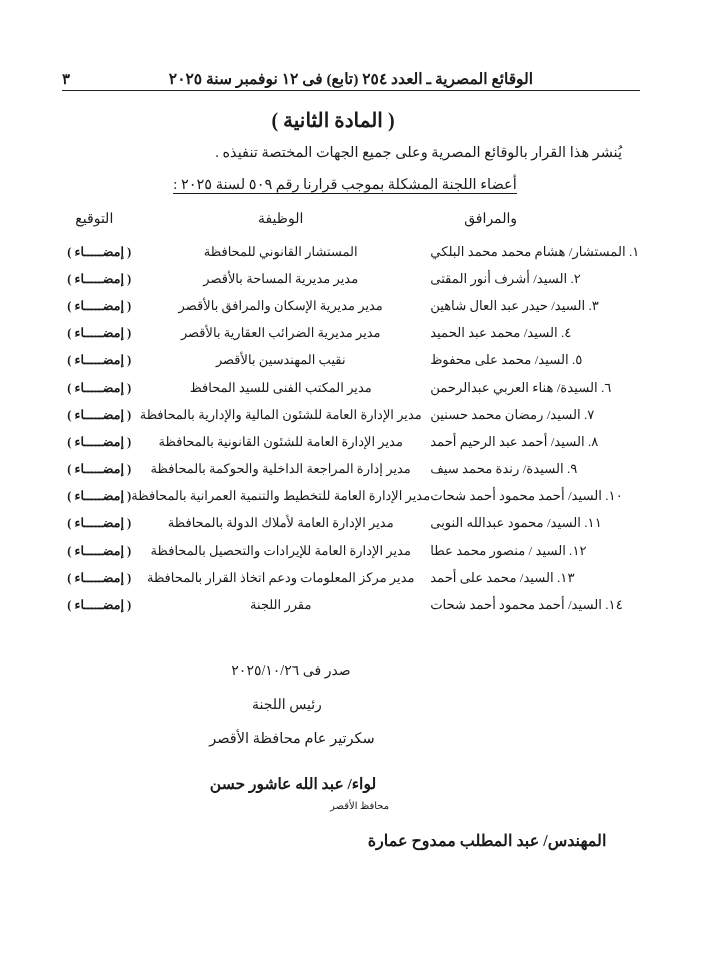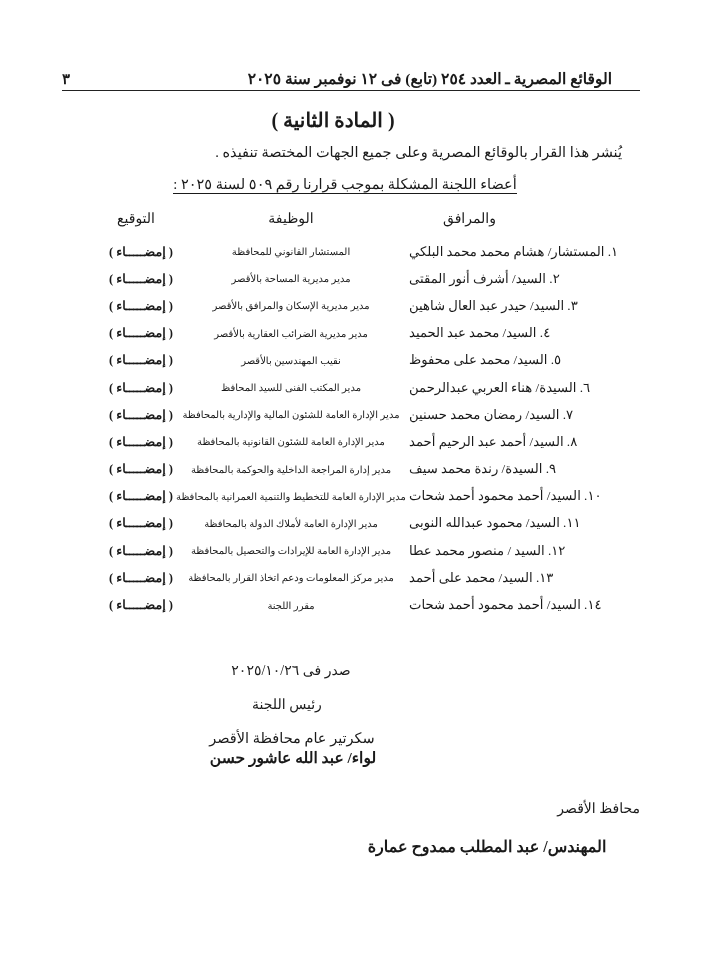--- a/index.html
+++ b/index.html
@@ -31,20 +31,21 @@
     left: 62px;
     right: 62px;
     height: 26px;
     display: flex;
     align-items: flex-end;
     justify-content: space-between;
     direction: rtl;
   }
   .head-title {
     flex: 1;
+    text-align: center;
     font-size: 15.5px;
     font-weight: 700;
     letter-spacing: 0;
     white-space: nowrap;
     padding-right: 28px;
   }
   .head-pageno {
     font-size: 15px;
     font-weight: 700;
     width: 28px;
@@ -124,21 +125,21 @@
   .committee-table tbody tr { height: 27.2px; }
 
   .cell-name {
     font-size: 13.2px;
     text-align: left;
     white-space: nowrap;
     direction: rtl;
     padding-left: 2px;
   }
   .cell-job {
-    font-size: 10px;
+    font-size: 13px;
     text-align: center;
     white-space: nowrap;
     direction: rtl;
   }
   .cell-sign {
     font-size: 12.6px;
     font-weight: 700;
     text-align: right;
     white-space: nowrap;
     direction: rtl;
@@ -164,39 +165,39 @@
     margin-bottom: 17px;
   }
   .chair-title {
     font-size: 14px;
     padding-right: 128px;
     margin-bottom: 17px;
   }
   .chair-role {
     font-size: 14.5px;
     padding-right: 118px;
-    margin-bottom: 2px;
+    margin-bottom: 28px;
   }
   .chair-name {
     font-size: 15.5px;
     font-weight: 700;
     padding-right: 116px;
     margin-bottom: 8px;
   }
 
   .governor-block {
     position: absolute;
     top: 800px;
     left: 62px;
     right: 62px;
     direction: rtl;
   }
   .gov-role {
-    text-align: right;
-    font-size: 14px;
+    text-align: left;
+    font-size: 10px;
     white-space: nowrap;
     padding-left: 268px;
     margin-bottom: 20px;
   }
   .gov-name {
     text-align: center;
     font-size: 16px;
     font-weight: 700;
     white-space: nowrap;
     padding-left: 272px;

